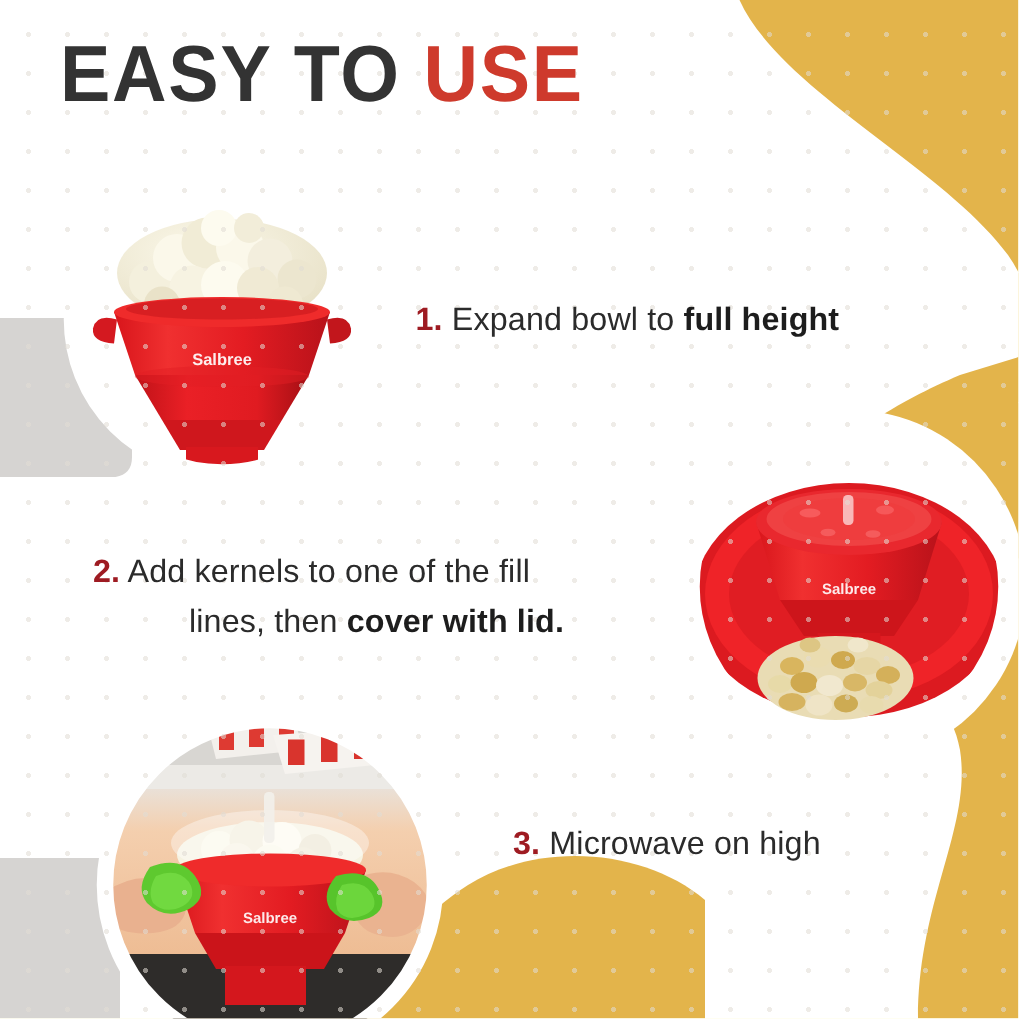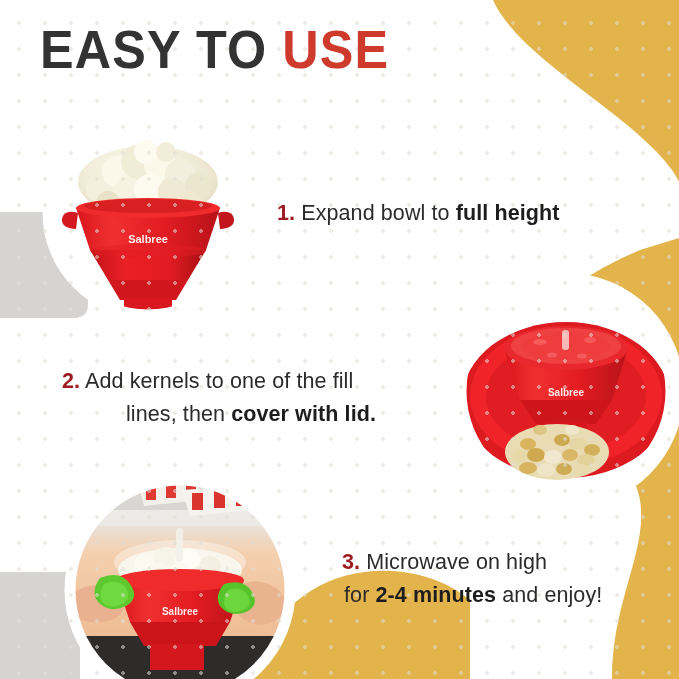--- a/index.html
+++ b/index.html
@@ -255,16 +255,15 @@
     <span class="num">1.</span><span> Expand bowl to </span><b>full height</b>
   </div>
 
   <div class="step" id="step2">
     <span class="num">2.</span><span> Add kernels to one of the fill</span>
     <span class="l2"><span>lines, then </span><b>cover with lid.</b></span>
   </div>
 
   <div class="step" id="step3">
     <span class="num">3.</span><span> Microwave on high</span>
-    <span class="l2"><span>for </span><b>2-4 minutes</b><span> and enjoy!</span></span>
   </div>
 
 </div>
 
 </body></html>

